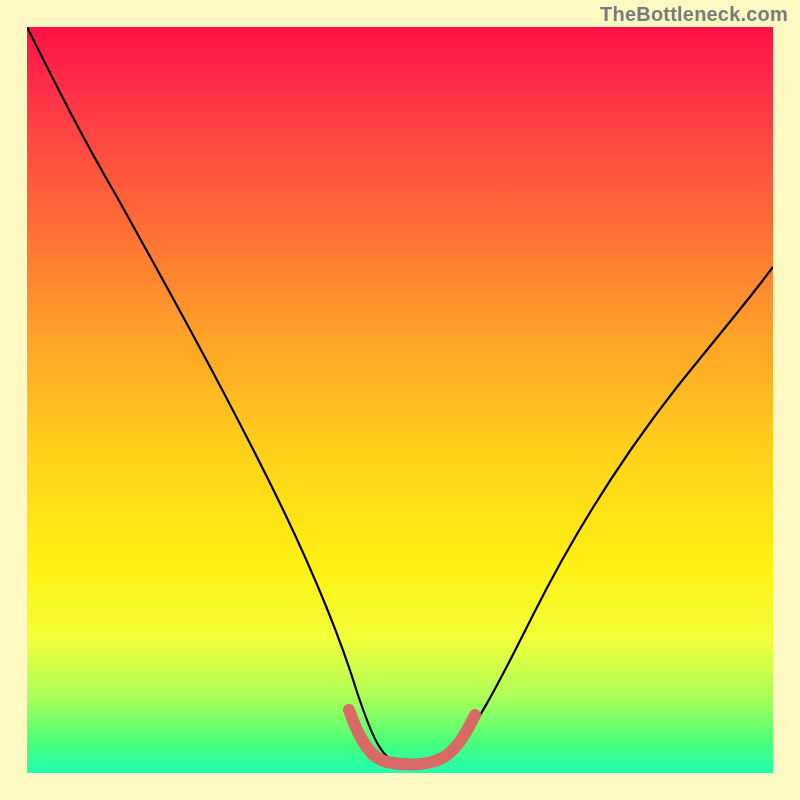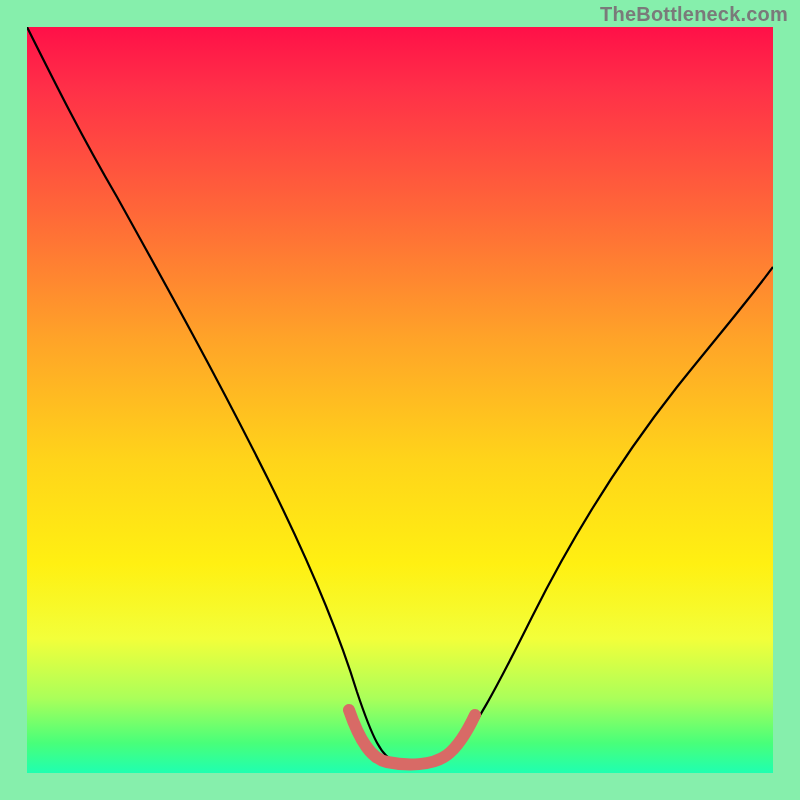--- a/index.html
+++ b/index.html
@@ -10,21 +10,21 @@
     background: #000;
     overflow: hidden;
     font-family: Arial, Helvetica, sans-serif;
   }
   .frame {
     position: absolute;
     left: 0;
     top: 0;
     width: 800px;
     height: 800px;
-    background: #86efac;
+    background: #fef9c3;
   }
   .plot-area {
     position: absolute;
     left: 27px;
     top: 27px;
     width: 746px;
     height: 746px;
     overflow: hidden;
   }
   

